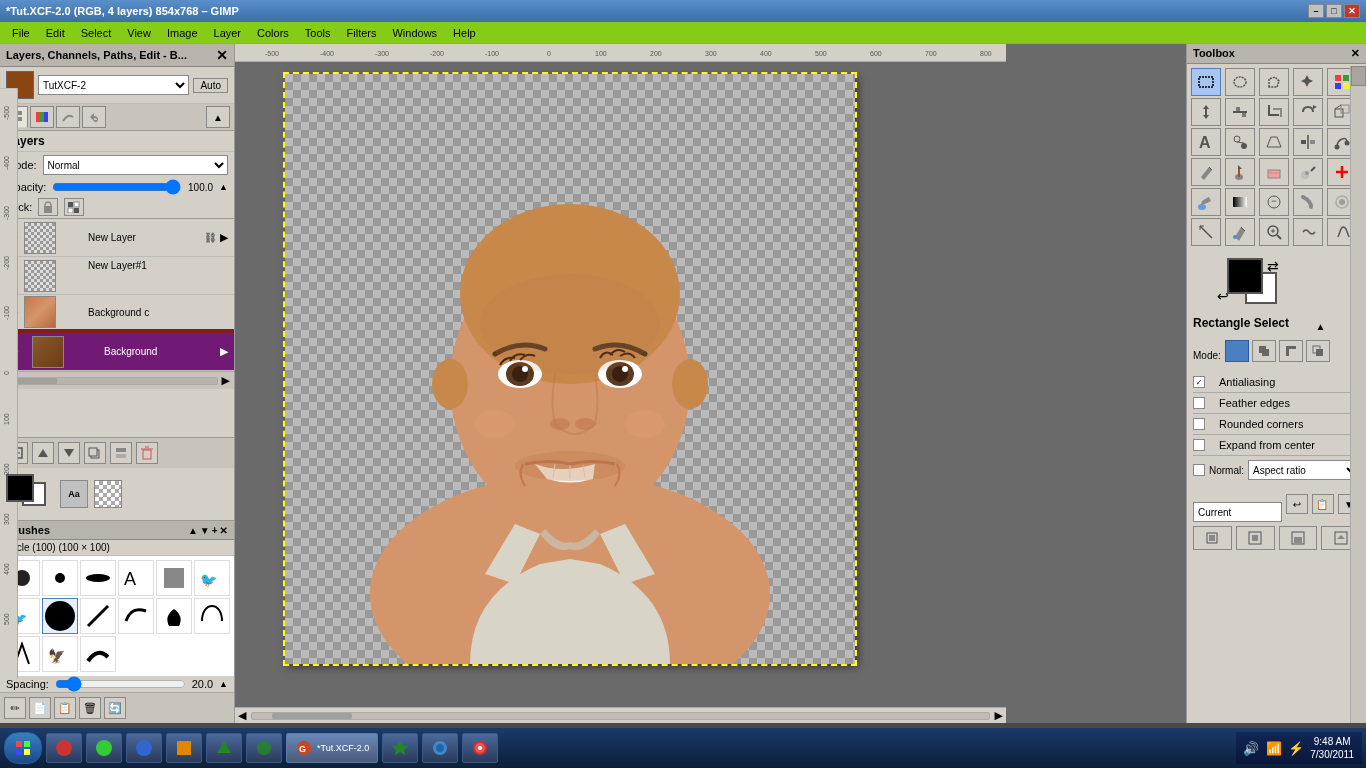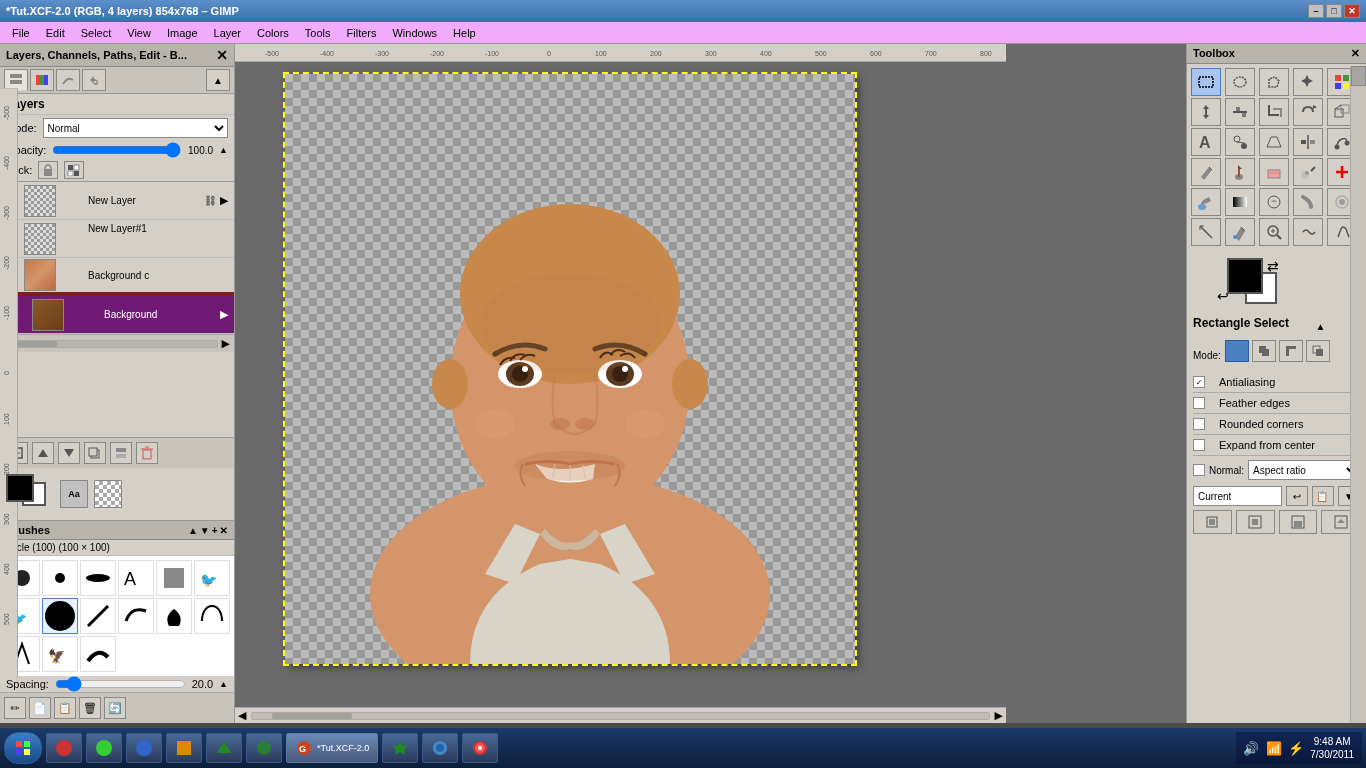--- a/index.html
+++ b/index.html
@@ -41,21 +41,21 @@
       justify-content: center;
       cursor: pointer;
       color: #000;
     }
     .title-btn.close { background: #c0392b; color: white; }
 
     
     #menu-bar {
       width: 100%;
       height: 22px;
-      background: #f0abfc;
+      background: #84cc16;
       display: flex;
       align-items: center;
       border-bottom: 1px solid #999;
       padding: 0 4px;
     }
     .menu-item {
       padding: 2px 8px;
       cursor: pointer;
       font-size: 11px;
       color: #000;
@@ -500,20 +500,21 @@
       background: white;
       border: 1px solid #888;
     }
     .rs-input {
       flex: 1;
       height: 20px;
       font-size: 10px;
       background: white;
       border: 1px solid #888;
       padding: 0 4px;
+      margin-top: 16px;
     }
     .rs-btn {
       width: 22px; height: 20px;
       background: #d4d0c8;
       border: 1px solid #888;
       cursor: pointer;
       display: flex;
       align-items: center;
       justify-content: center;
       font-size: 10px;
@@ -680,20 +681,27 @@
     </svg>
   </div>
 
   <div id="left-panel">
 
     <div class="panel-header">
       <span>Layers, Channels, Paths, Edit - B...</span>
       <span class="panel-close">✕</span>
     </div>
 
+    <div id="xcf-bar">
+      <div id="xcf-thumb"></div>
+      <select id="xcf-select">
+        <option>TutXCF-2</option>
+      </select>
+      <button id="xcf-auto">Auto</button>
+    </div>
 
     <div class="tabs-row">
       <div class="tab-icon active">
         <svg width="16" height="16">
             <rect x="2" y="2" width="12" height="4" fill="#888"></rect>
             <rect x="2" y="8" width="12" height="4" fill="#888"></rect>
           </svg>
       </div>
       <div class="tab-icon">
         <svg width="16" height="16">

